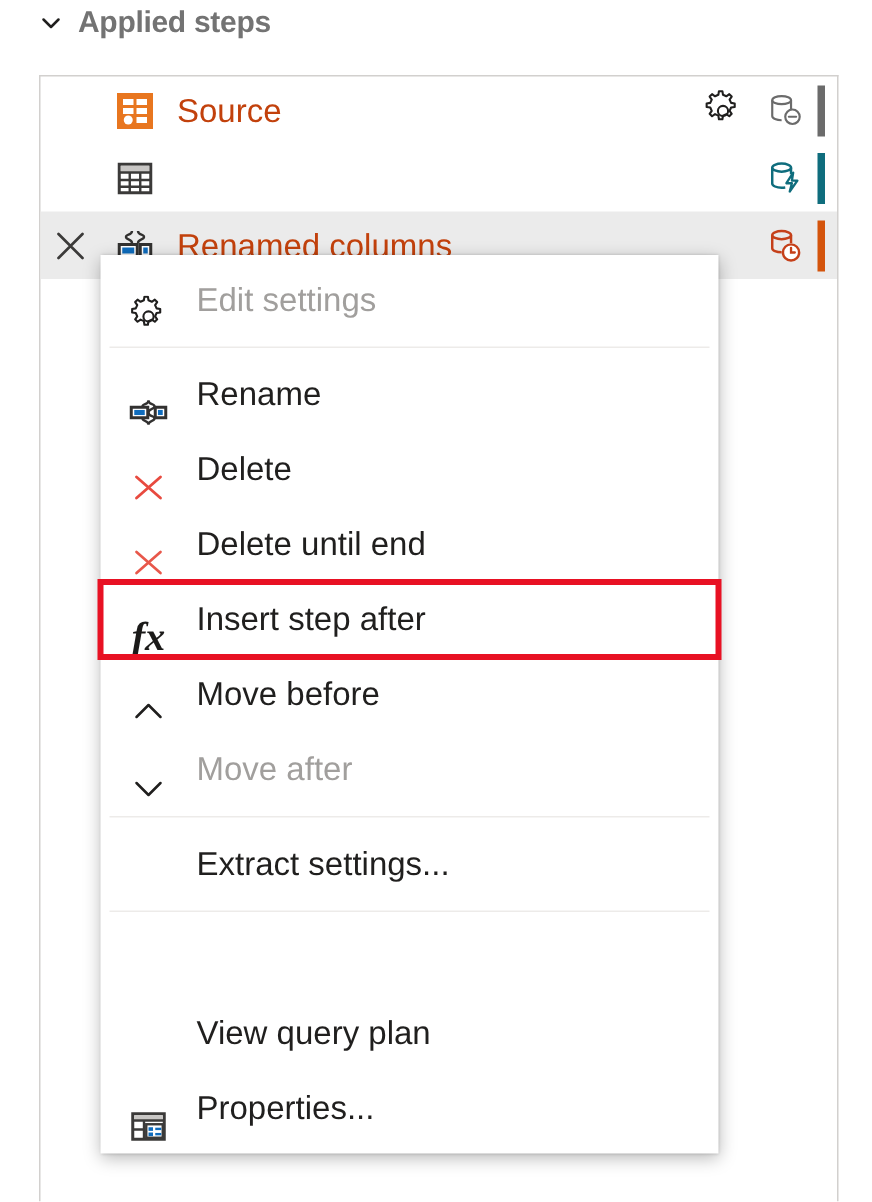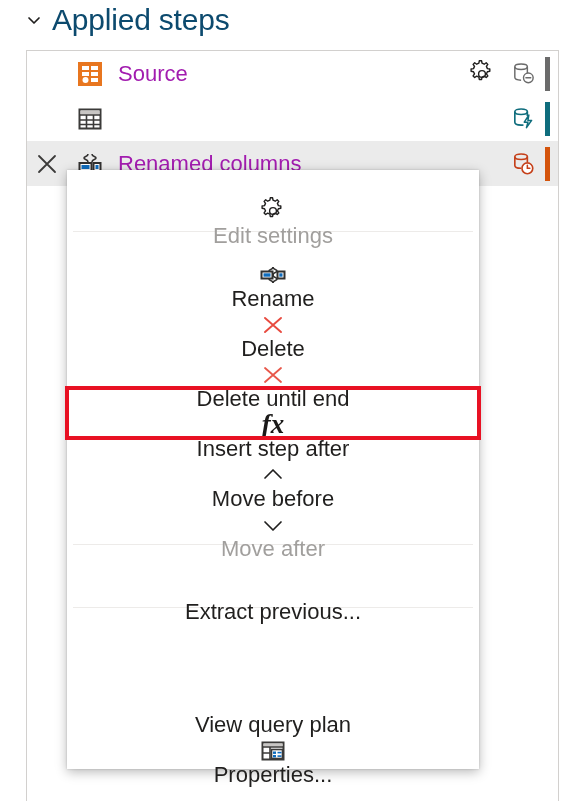--- a/index.html
+++ b/index.html
@@ -25,24 +25,24 @@
     align-items: center;
     gap: 10px;
   }
   #applied-steps-header .chev {
     width: 16px;
     height: 16px;
     display: block;
     flex: none;
   }
   #applied-steps-header .title {
-    font-size: 30px;
-    font-weight: normal;
+    font-size: 20px;
+    font-weight: bold;
     letter-spacing: -0.2px;
-    color: #0c4a6e;
+    color: #737373;
     line-height: 1;
     white-space: nowrap;
   }
 
   
   #steps-panel {
     position: absolute;
     left: 26px;
     top: 50px;
     width: 533px;
@@ -76,21 +76,21 @@
     width: 34px;
     height: 100%;
     display: flex;
     align-items: center;
     justify-content: center;
     flex: none;
     margin-left: 6px;
   }
   .step-label {
     font-size: 22px;
-    color: #a21caf;
+    color: #c2410c;
     padding-left: 11px;
     white-space: nowrap;
     line-height: 1;
   }
   .step-right {
     margin-left: auto;
     display: flex;
     align-items: center;
     height: 100%;
     padding-right: 0;
@@ -126,21 +126,20 @@
     padding: 5px 0 5px 0;
     box-sizing: border-box;
     z-index: 10;
   }
   .menu-item {
     height: 50px;
     display: flex;
     align-items: center;
     box-sizing: border-box;
     position: relative;
-    flex-direction: column;
   }
   .menu-item.disabled .menu-label { color: #a19f9d; }
   .menu-item .menu-icon {
     width: 64px;
     min-width: 64px;
     height: 100%;
     display: flex;
     align-items: flex-end;
     justify-content: center;
     flex: none;
@@ -347,21 +346,21 @@
         <path d="M5 10 L13 18 L21 10" fill="none" stroke="#201f1e" stroke-width="1.7" stroke-linecap="round" stroke-linejoin="round"></path>
       </svg>
     </span>
     <span class="menu-label">Move after</span>
   </div>
 
   <div class="menu-sep"></div>
 
   <div class="menu-item">
     <span class="menu-icon"></span>
-    <span class="menu-label">Extract previous...</span>
+    <span class="menu-label">Extract settings...</span>
   </div>
 
   <div class="menu-sep"></div>
 
   <div class="menu-item disabled">
     <span class="menu-icon"></span>
   </div>
 
   <div class="menu-item">
     <span class="menu-icon"></span>

